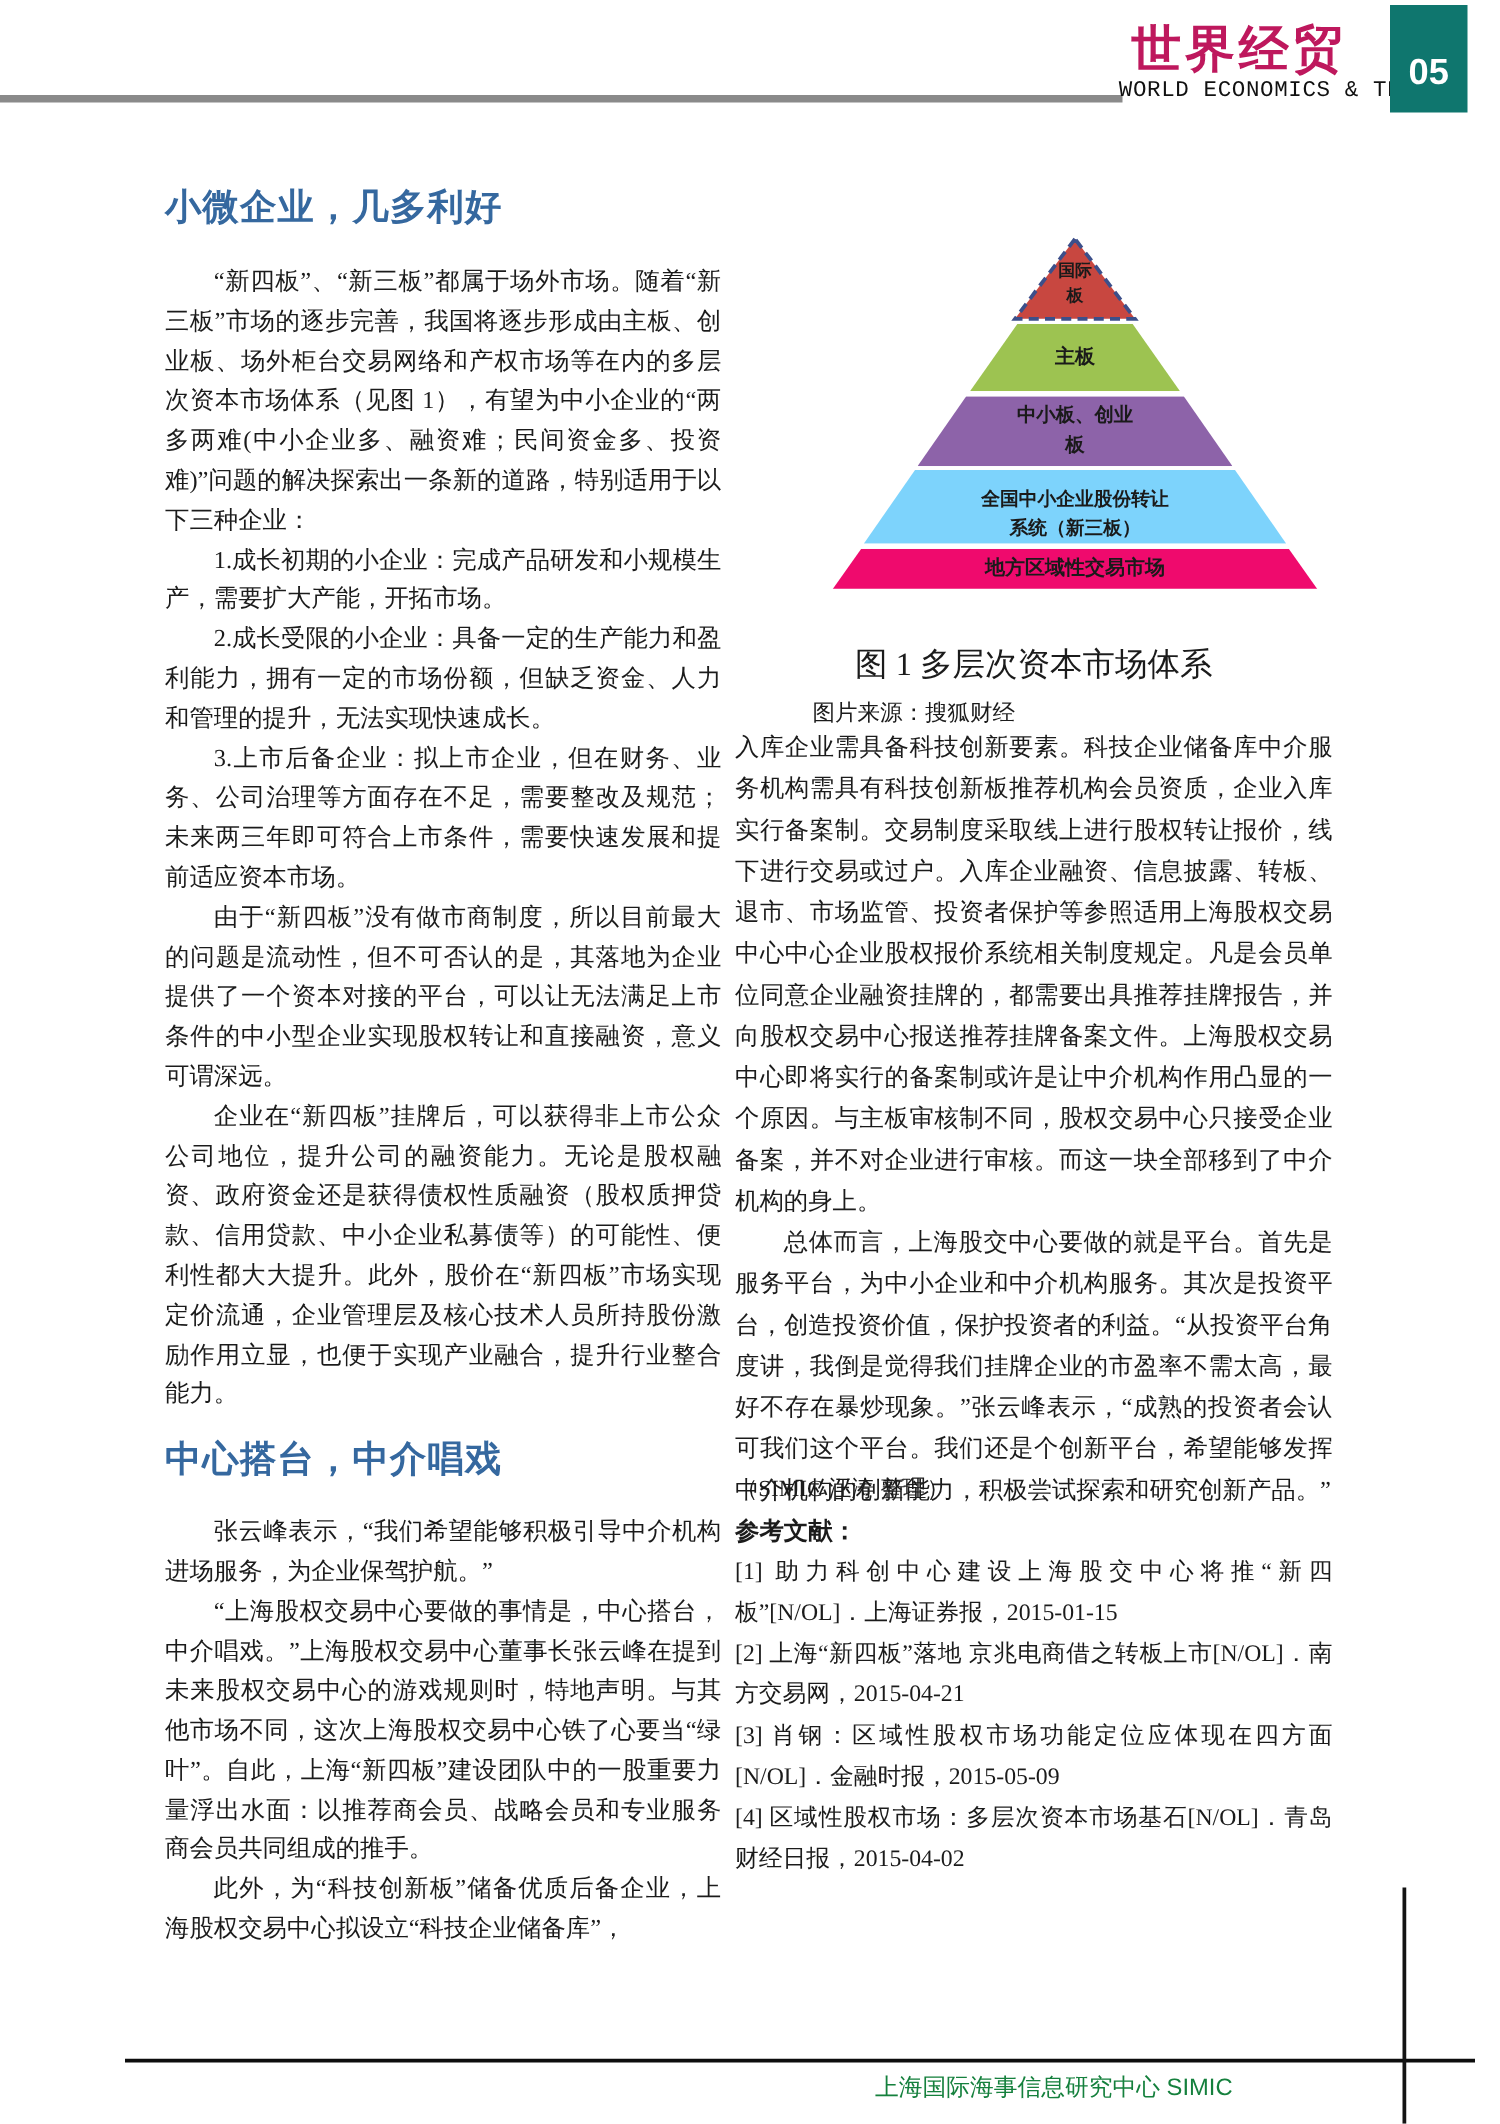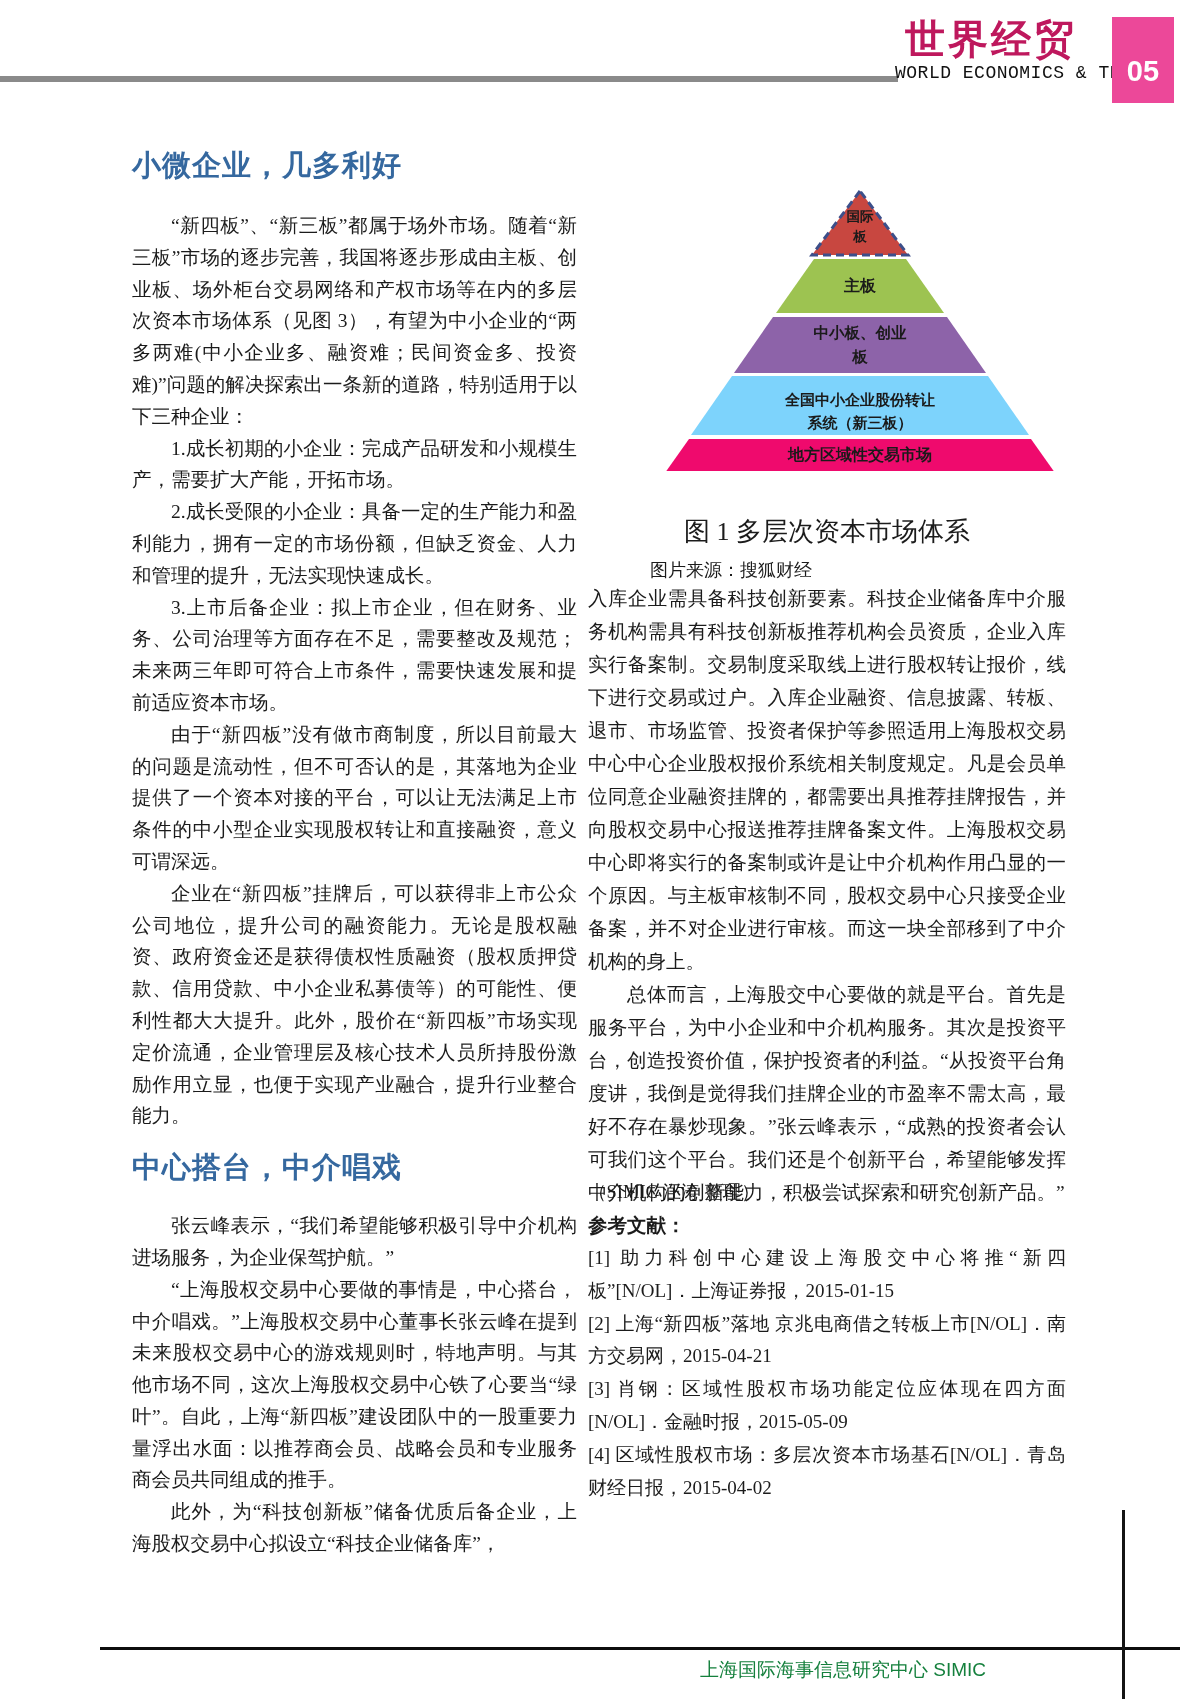--- a/index.html
+++ b/index.html
@@ -19,22 +19,22 @@
     font-weight:bold;font-size:40px;letter-spacing:3px;
     color:#be185d;text-align:center;white-space:nowrap;
   }
   .header-en{
     position:absolute;left:895px;top:63px;width:192px;
     font-family:"Liberation Mono","DejaVu Sans Mono",monospace;
     font-weight:normal;font-size:18px;letter-spacing:0.5px;
     color:#111;text-align:center;white-space:nowrap;
   }
   .page-box{
-    position:absolute;left:1112px;top:17px;width:62px;height:86px;
-    background:#ec4899;display:flex;align-items:center;justify-content:center;
+    position:absolute;left:1112px;top:4px;width:62px;height:86px;
+    background:#0f766e;display:flex;align-items:center;justify-content:center;
     padding-top:22px;box-sizing:border-box;
     font-family:"Liberation Sans","DejaVu Sans",sans-serif;
     font-weight:bold;font-size:29px;color:#ffffff;
   }
   
   .col-left{position:absolute;left:132px;top:146px;width:445px;}
   .col-right{position:absolute;left:588px;top:160px;width:478px;}
   h1.htitle{
     margin:0 0 24px 0;
     font-family:"Liberation Sans","DejaVu Sans",sans-serif;
@@ -83,21 +83,21 @@
 
 <div class="header-gray-line"></div>
 <div class="header-cn">世界经贸</div>
 <div class="header-en">WORLD ECONOMICS &amp; TRADE</div>
 <div class="page-box">
   <span>05</span>
 </div>
 
 <section class="col-left">
   <h1 class="htitle">小微企业，几多利好</h1>
-  <p class="body indent">“新四板”、“新三板”都属于场外市场。随着“新三板”市场的逐步完善，我国将逐步形成由主板、创业板、场外柜台交易网络和产权市场等在内的多层次资本市场体系（见图 3），有望为中小企业的“两多两难(中小企业多、融资难；民间资金多、投资难)”问题的解决探索出一条新的道路，特别适用于以下三种企业：</p>
+  <p class="body indent">“新四板”、“新三板”都属于场外市场。随着“新三板”市场的逐步完善，我国将逐步形成由主板、创业板、场外柜台交易网络和产权市场等在内的多层次资本市场体系（见图 1），有望为中小企业的“两多两难(中小企业多、融资难；民间资金多、投资难)”问题的解决探索出一条新的道路，特别适用于以下三种企业：</p>
   <p class="body indent">1.成长初期的小企业：完成产品研发和小规模生产，需要扩大产能，开拓市场。</p>
   <p class="body indent">2.成长受限的小企业：具备一定的生产能力和盈利能力，拥有一定的市场份额，但缺乏资金、人力和管理的提升，无法实现快速成长。</p>
   <p class="body indent">3.上市后备企业：拟上市企业，但在财务、业务、公司治理等方面存在不足，需要整改及规范；未来两三年即可符合上市条件，需要快速发展和提前适应资本市场。</p>
   <p class="body indent">由于“新四板”没有做市商制度，所以目前最大的问题是流动性，但不可否认的是，其落地为企业提供了一个资本对接的平台，可以让无法满足上市条件的中小型企业实现股权转让和直接融资，意义可谓深远。</p>
   <p class="body indent">企业在“新四板”挂牌后，可以获得非上市公众公司地位，提升公司的融资能力。无论是股权融资、政府资金还是获得债权性质融资（股权质押贷款、信用贷款、中小企业私募债等）的可能性、便利性都大大提升。此外，股价在“新四板”市场实现定价流通，企业管理层及核心技术人员所持股份激励作用立显，也便于实现产业融合，提升行业整合能力。</p>
   <h1 class="htitle h2">中心搭台，中介唱戏</h1>
   <p class="body indent">张云峰表示，“我们希望能够积极引导中介机构进场服务，为企业保驾护航。”</p>
   <p class="body indent">“上海股权交易中心要做的事情是，中心搭台，中介唱戏。”上海股权交易中心董事长张云峰在提到未来股权交易中心的游戏规则时，特地声明。与其他市场不同，这次上海股权交易中心铁了心要当“绿叶”。自此，上海“新四板”建设团队中的一股重要力量浮出水面：以推荐商会员、战略会员和专业服务商会员共同组成的推手。</p>
   <p class="body indent">此外，为“科技创新板”储备优质后备企业，上海股权交易中心拟设立“科技企业储备库”，</p>
 </section>

